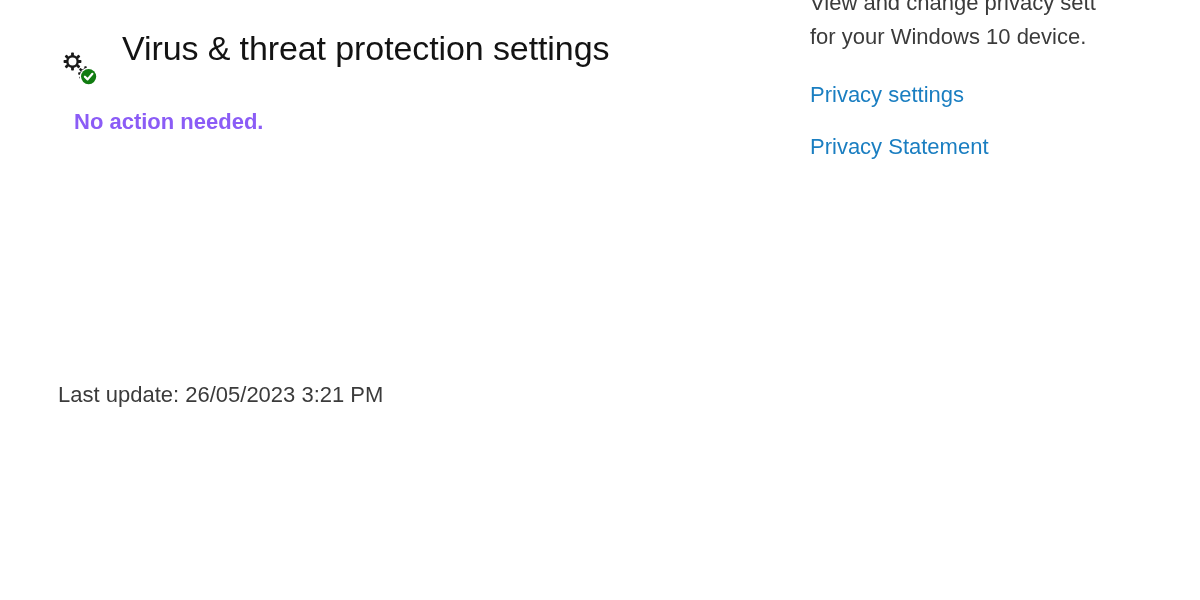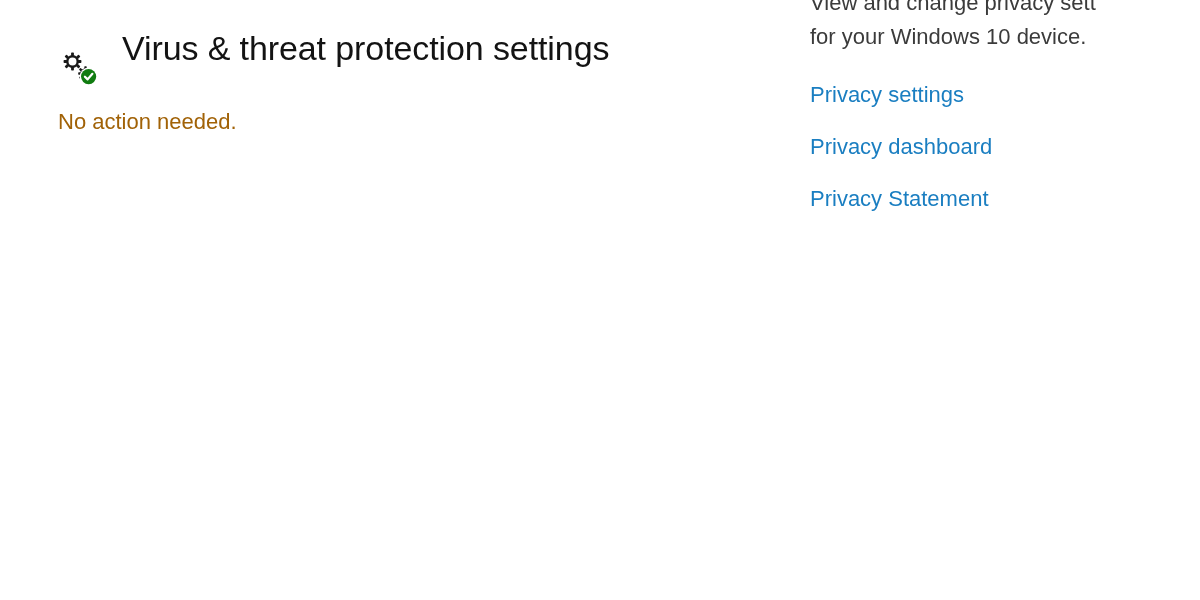--- a/index.html
+++ b/index.html
@@ -61,26 +61,26 @@
     padding: 0 0 0 64px;
     font-size: 34px;
     line-height: 52px;
     font-weight: 400;
     letter-spacing: -0.1px;
     color: #131313;
     max-width: 500px;
   }
 
   .card-status {
-    margin: 0;
+    margin: 16px;
     padding: 0;
     font-size: 22px;
     line-height: 30px;
-    font-weight: 400;
-    color: #a16207;
+    font-weight: 700;
+    color: #8b5cf6;
   }
   .card-settings .card-status { margin-top: 33px; }
   .card-updates  .card-status { margin-top: 27px; }
 
   .card-sub {
     margin: 0;
     padding: 0;
     font-size: 22px;
     line-height: 30px;
     font-weight: 400;
@@ -179,34 +179,32 @@
             <circle cx="30.6" cy="28.6" r="7.6" fill="#107c10"></circle>
             <path d="M26.9 28.7 L29.6 31.4 L34.4 25.8" fill="none" stroke="#ffffff" stroke-width="2.2" stroke-linecap="round" stroke-linejoin="round"></path>
           </svg>
         </span>
         <h2 class="card-title">Virus &amp; threat protection settings</h2>
       </div>
       <p class="card-status">No action needed.</p>
     </section>
 
     <section class="card card-updates">
+      <p class="card-sub">Last update: 26/05/2023 3:21 PM</p>
     </section>
 
   </div>
 
   <div class="right-column">
     <p class="privacy-desc privacy-desc-line1">View and change privacy sett</p>
     <p class="privacy-desc privacy-desc-line2">for your Windows 10 device.</p>
 
     <ul class="privacy-links">
       <li>
         <a class="link" href="#">Privacy settings</a>
-      </li>
-      <li>
-        <a class="link" href="#">Privacy dashboard</a>
       </li>
       <li>
         <a class="link" href="#">Privacy Statement</a>
       </li>
     </ul>
   </div>
 
 </div>
 
 </body></html>

